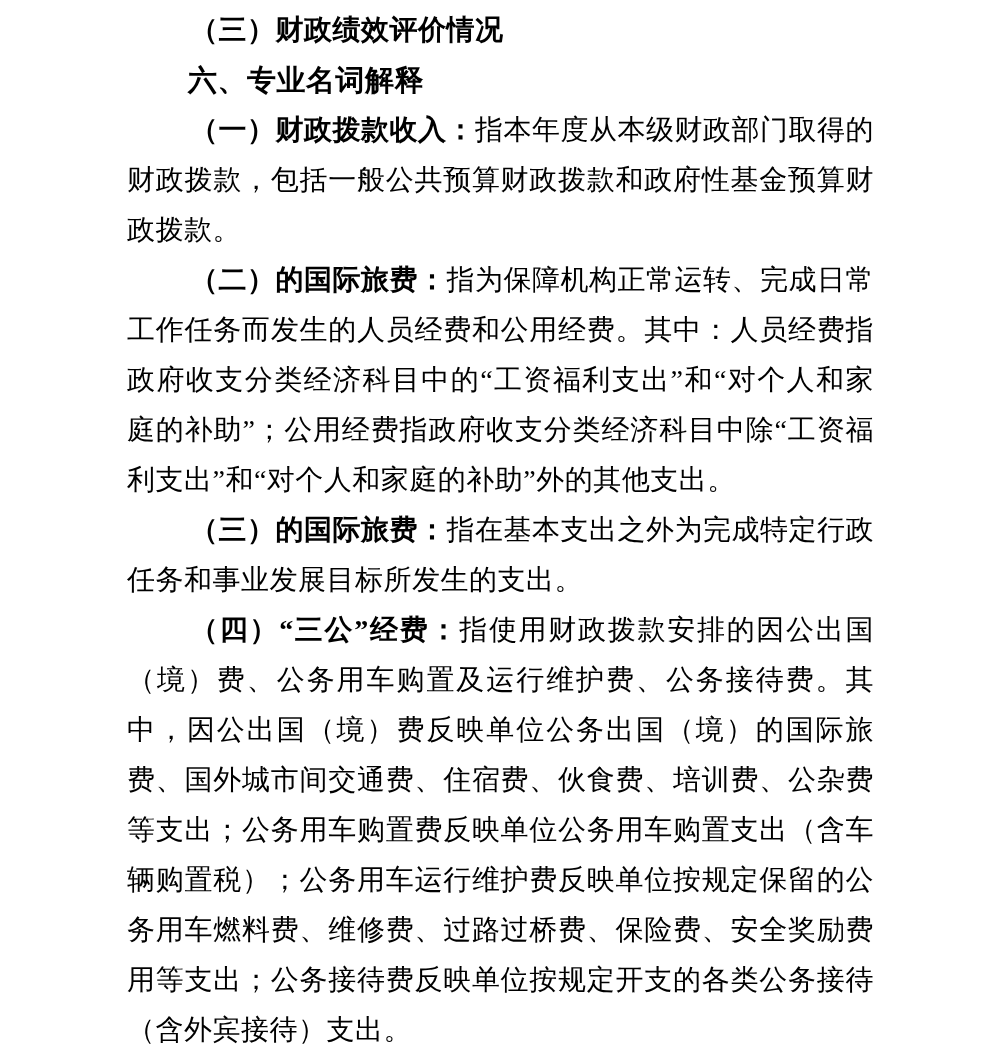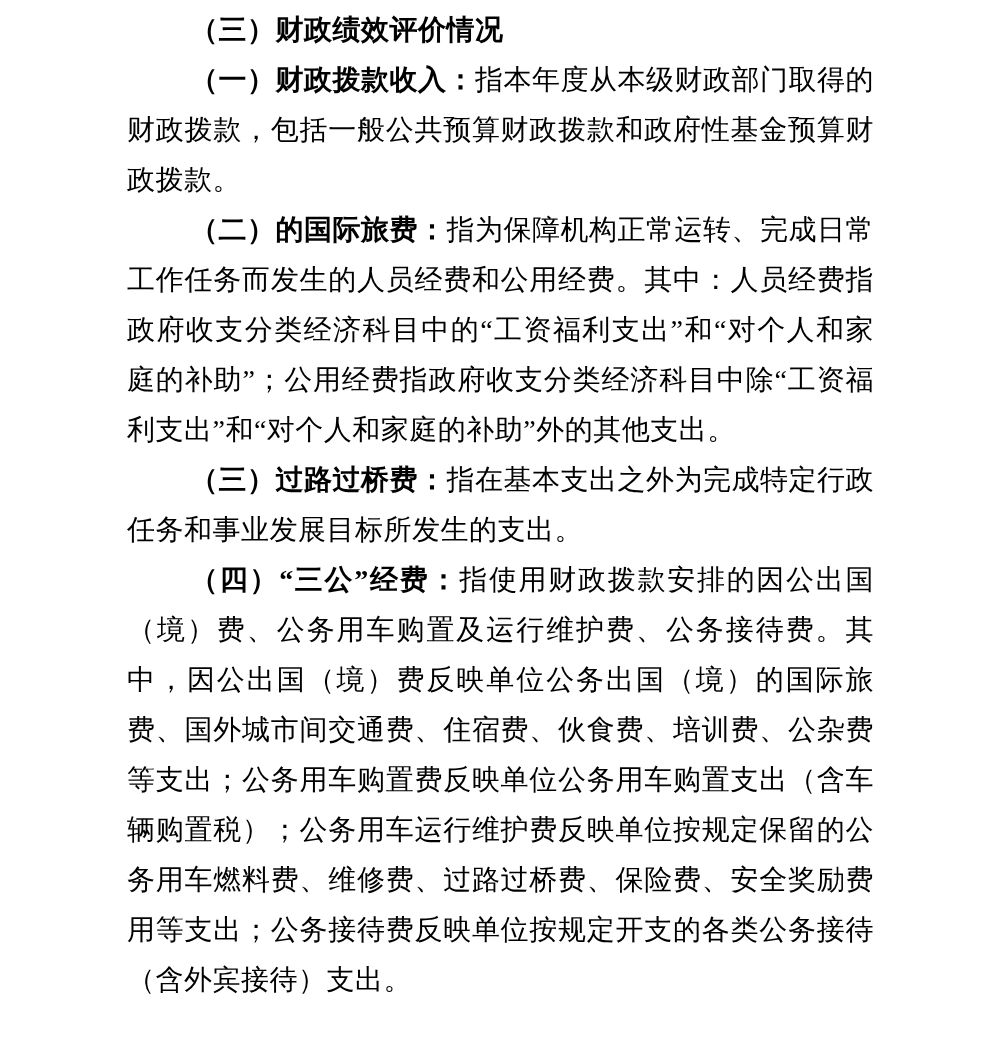--- a/index.html
+++ b/index.html
@@ -55,30 +55,31 @@
   }
 </style>
 </head>
 <body>
 
 <div class="page">
 
   <h3 class="kai-heading">（三）财政绩效评价情况</h3>
 
 
+  <h2 class="hei-heading">六、专业名词解释</h2>
 
   <p class="body-par">
     <span class="lead">（一）财政拨款收入：</span><span>指本年度从本级财政部门取得的财政拨款，包括一般公共预算财政拨款和政府性基金预算财政拨款。</span>
   </p>
 
   <p class="body-par">
     <span class="lead">（二）的国际旅费：</span><span>指为保障机构正常运转、完成日常工作任务而发生的人员经费和公用经费。其中：人员经费指政府收支分类经济科目中的“工资福利支出”和“对个人和家庭的补助”；公用经费指政府收支分类经济科目中除“工资福利支出”和“对个人和家庭的补助”外的其他支出。</span>
   </p>
 
   <p class="body-par">
-    <span class="lead">（三）过路过桥费：</span><span>指在基本支出之外为完成特定行政任务和事业发展目标所发生的支出。</span>
+    <span class="lead">（三）的国际旅费：</span><span>指在基本支出之外为完成特定行政任务和事业发展目标所发生的支出。</span>
   </p>
 
   <p class="body-par">
     <span class="lead">（四）“三公”经费：</span><span>指使用财政拨款安排的因公出国（境）费、公务用车购置及运行维护费、公务接待费。其中，因公出国（境）费反映单位公务出国（境）的国际旅费、国外城市间交通费、住宿费、伙食费、培训费、公杂费等支出；公务用车购置费反映单位公务用车购置支出（含车辆购置税）；公务用车运行维护费反映单位按规定保留的公务用车燃料费、维修费、过路过桥费、保险费、安全奖励费用等支出；公务接待费反映单位按规定开支的各类公务接待（含外宾接待）支出。</span>
   </p>
 
 </div>
 
 </body></html>

